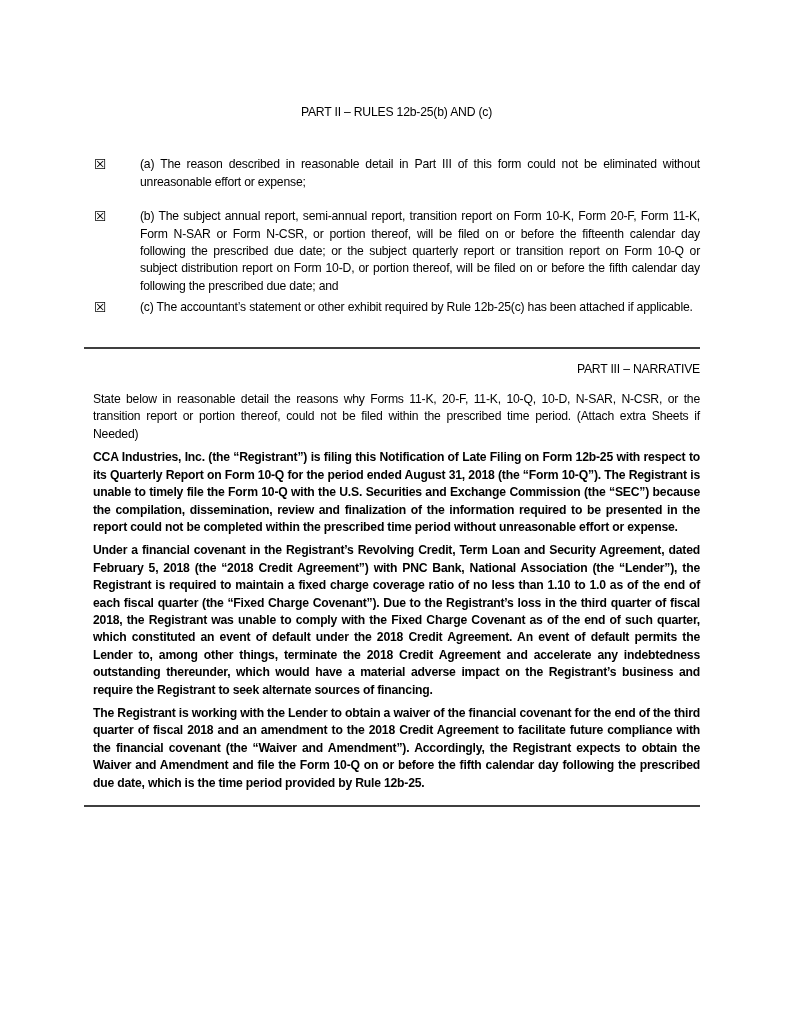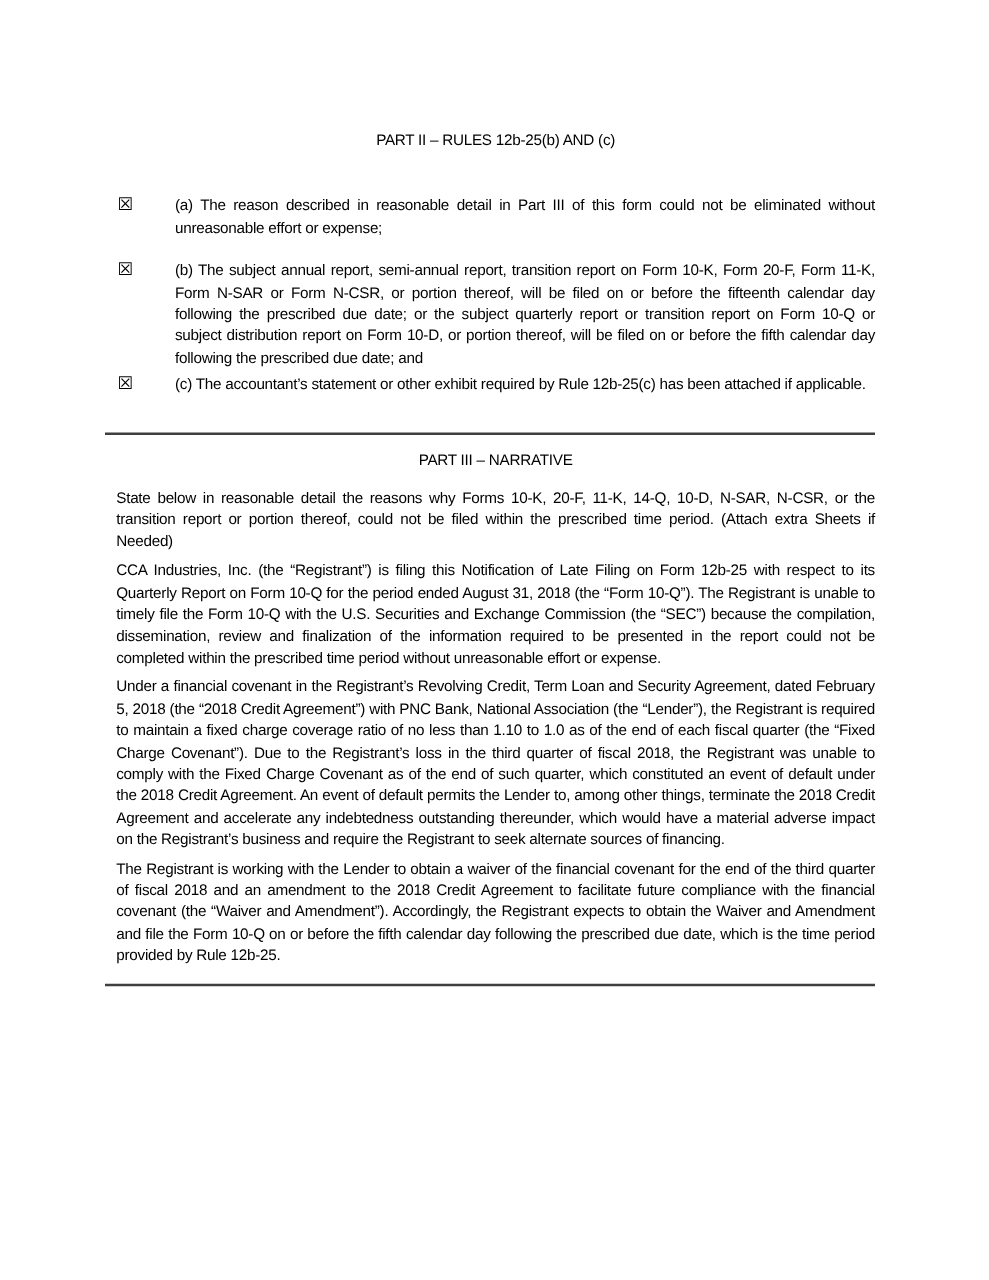--- a/index.html
+++ b/index.html
@@ -53,23 +53,23 @@
   .rule {
     border: 0;
     border-top: 2px solid #3f3f3f;
     height: 0;
     margin: 0;
     margin-left: -9px;
     width: 616px;
   }
   .rule-1 { margin-top: 29px; }
   .rule-2 { margin-top: 13px; }
-  .h-part3 { margin-top: 12px; }
+  .h-part3 { margin-top: 12px; text-align: right; }
   .p-instruction { margin-top: 13px; }
-  .p-body { margin-top: 6px; }
+  .p-body { margin-top: 6px; font-weight: bold; }
   .footer {
     position: absolute;
     left: 93px;
     top: 952px;
     font-size: 7.5px;
     line-height: 9px;
     letter-spacing: 0;
     color: #222222;
   }
 </style>
@@ -100,21 +100,21 @@
       <div class="cb-cell">
         <span class="cb">☒</span>
       </div>
       <div class="item-text justify">(c) The accountant’s statement or other exhibit required by Rule 12b-25(c) has been attached if applicable.</div>
     </div>
 
     <hr class="rule rule-1">
 
     <div class="heading h-part3">PART III – NARRATIVE</div>
 
-    <p class="justify p-instruction">State below in reasonable detail the reasons why Forms 10-K, 20-F, 11-K, 14-Q, 10-D, N-SAR, N-CSR, or the transition report or portion thereof, could not be filed within the prescribed time period. (Attach extra Sheets if Needed)</p>
+    <p class="justify p-instruction">State below in reasonable detail the reasons why Forms 11-K, 20-F, 11-K, 10-Q, 10-D, N-SAR, N-CSR, or the transition report or portion thereof, could not be filed within the prescribed time period. (Attach extra Sheets if Needed)</p>
 
     <p class="justify p-body">CCA Industries, Inc. (the “Registrant”) is filing this Notification of Late Filing on Form 12b-25 with respect to its Quarterly Report on Form 10-Q for the period ended August 31, 2018 (the “Form 10-Q”). The Registrant is unable to timely file the Form 10-Q with the U.S. Securities and Exchange Commission (the “SEC”) because the compilation, dissemination, review and finalization of the information required to be presented in the report could not be completed within the prescribed time period without unreasonable effort or expense.</p>
 
     <p class="justify p-body">Under a financial covenant in the Registrant’s Revolving Credit, Term Loan and Security Agreement, dated February 5, 2018 (the “2018 Credit Agreement”) with PNC Bank, National Association (the “Lender”), the Registrant is required to maintain a fixed charge coverage ratio of no less than 1.10 to 1.0 as of the end of each fiscal quarter (the “Fixed Charge Covenant”). Due to the Registrant’s loss in the third quarter of fiscal 2018, the Registrant was unable to comply with the Fixed Charge Covenant as of the end of such quarter, which constituted an event of default under the 2018 Credit Agreement.  An event of default permits the Lender to, among other things, terminate the 2018 Credit Agreement and accelerate any indebtedness outstanding thereunder, which would have a material adverse impact on the Registrant’s business and require the Registrant to seek alternate sources of financing.</p>
 
     <p class="justify p-body">The Registrant is working with the Lender to obtain a waiver of the financial covenant for the end of the third quarter of fiscal 2018 and an amendment to the 2018 Credit Agreement to facilitate future compliance with the financial covenant (the “Waiver and Amendment”). Accordingly, the Registrant expects to obtain the Waiver and Amendment and file the Form 10-Q on or before the fifth calendar day following the prescribed due date, which is the time period provided by Rule 12b-25.</p>
 
     <hr class="rule rule-2">
   </div>
 

